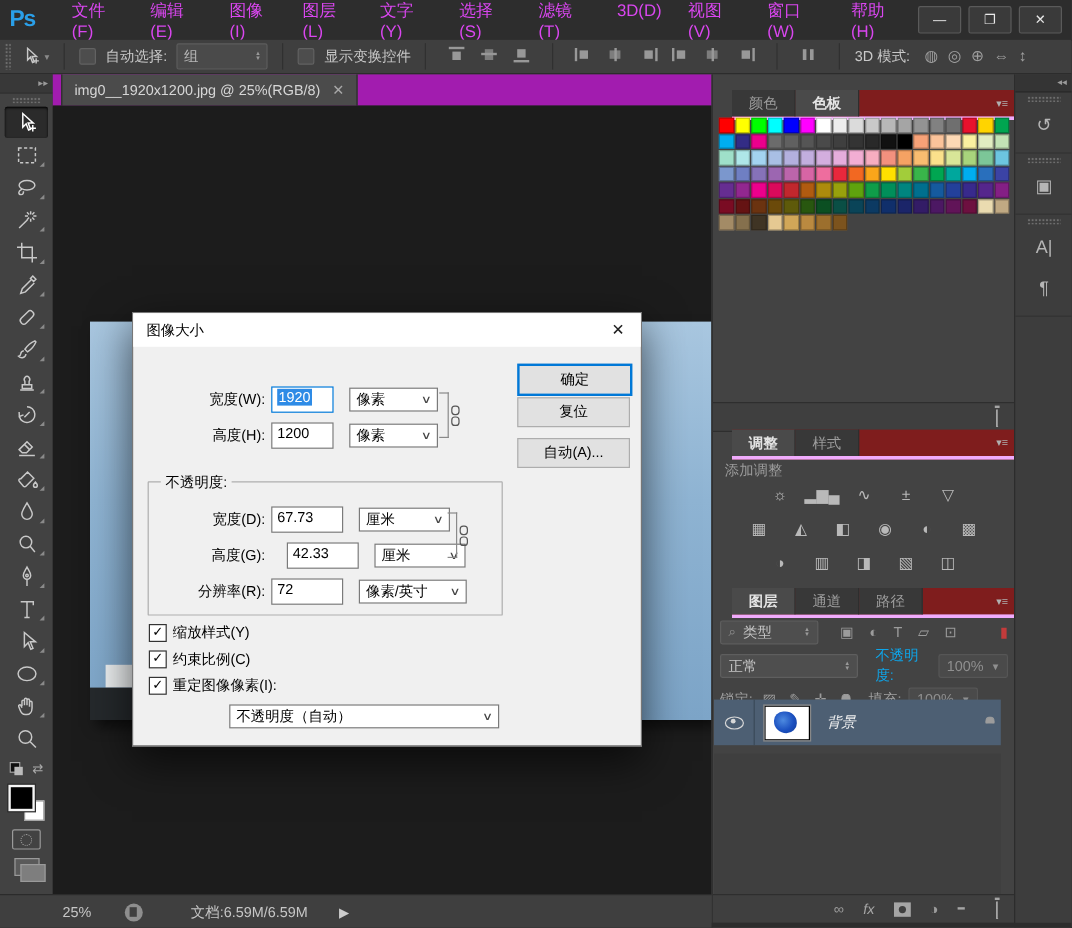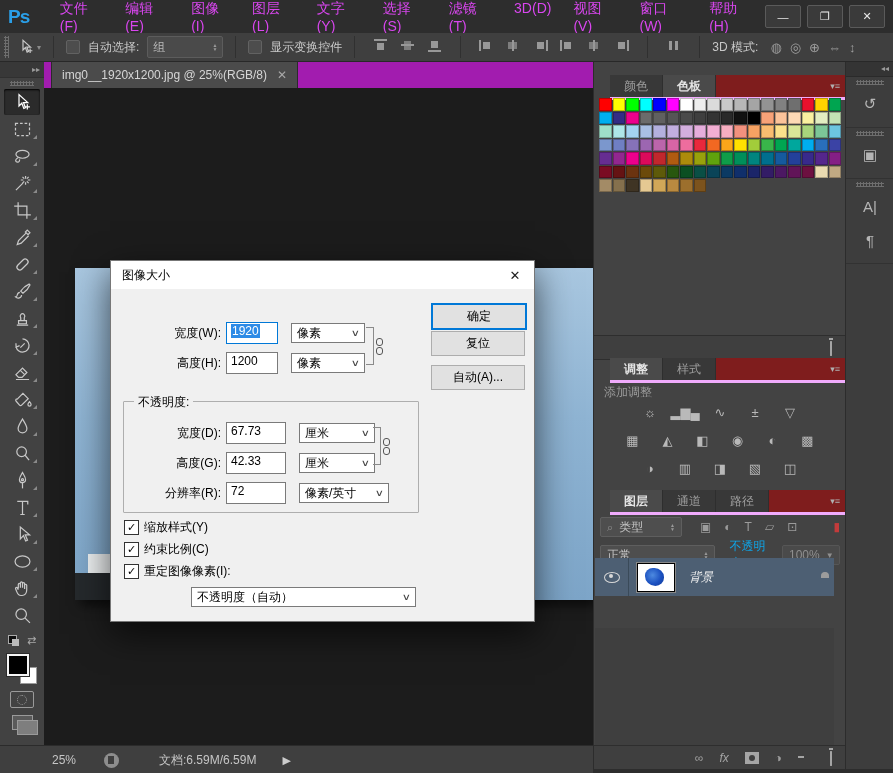--- a/index.html
+++ b/index.html
@@ -381,21 +381,21 @@
     <span class="tfield" style="width:50px;margin-left:5px">
         <span>67.73</span>
       </span>
     <span class="combo" style="width:76px;margin-left:13px">
         <span>厘米</span>
         <span class="chev">∨</span>
       </span>
   </div>
   <div class="frow" style="left:14px;top:191px">
     <span class="flabel" style="width:96px">高度(G):</span>
-    <span class="tfield" style="width:50px;margin-left:5px">
+    <span class="tfield" style="width:50px;margin-left:18px">
         <span>42.33</span>
       </span>
     <span class="combo" style="width:76px;margin-left:13px">
         <span>厘米</span>
         <span class="chev">∨</span>
       </span>
   </div>
   <div class="frow" style="left:14px;top:221px">
     <span class="flabel" style="width:96px">分辨率(R):</span>
     <span class="tfield" style="width:50px;margin-left:5px">
@@ -633,21 +633,21 @@
         <span class="picon">✎</span>
         <span class="picon">✛</span>
         <span><span class="cs-lock dark"></span></span>
       </span>
     <span style="color:#9f9f9f;margin-left:18px">填充:</span>
     <span class="dim-combo" style="width:58px">
       <span>100%</span>
         <span style="margin-left:auto;font-size:8px;color:#8f8f8f">▼</span>
     </span>
   </div>
-  <div id="layer-row" style="top:496px">
+  <div id="layer-row" style="top:521px">
     <span class="eyebox">
         <span class="cs-eye"></span>
       </span>
     <span id="layer-thumb"></span>
     <span id="layer-name">背景</span>
     <span style="margin-left:auto;margin-right:14px"><span class="cs-lock dark"></span></span>
   </div>
   <div id="layers-empty" style="top:566px;height:117px"></div>
   <div class="pbottom" style="top:683px" id="layers-bottom">
       <span class="picon">∞</span>

